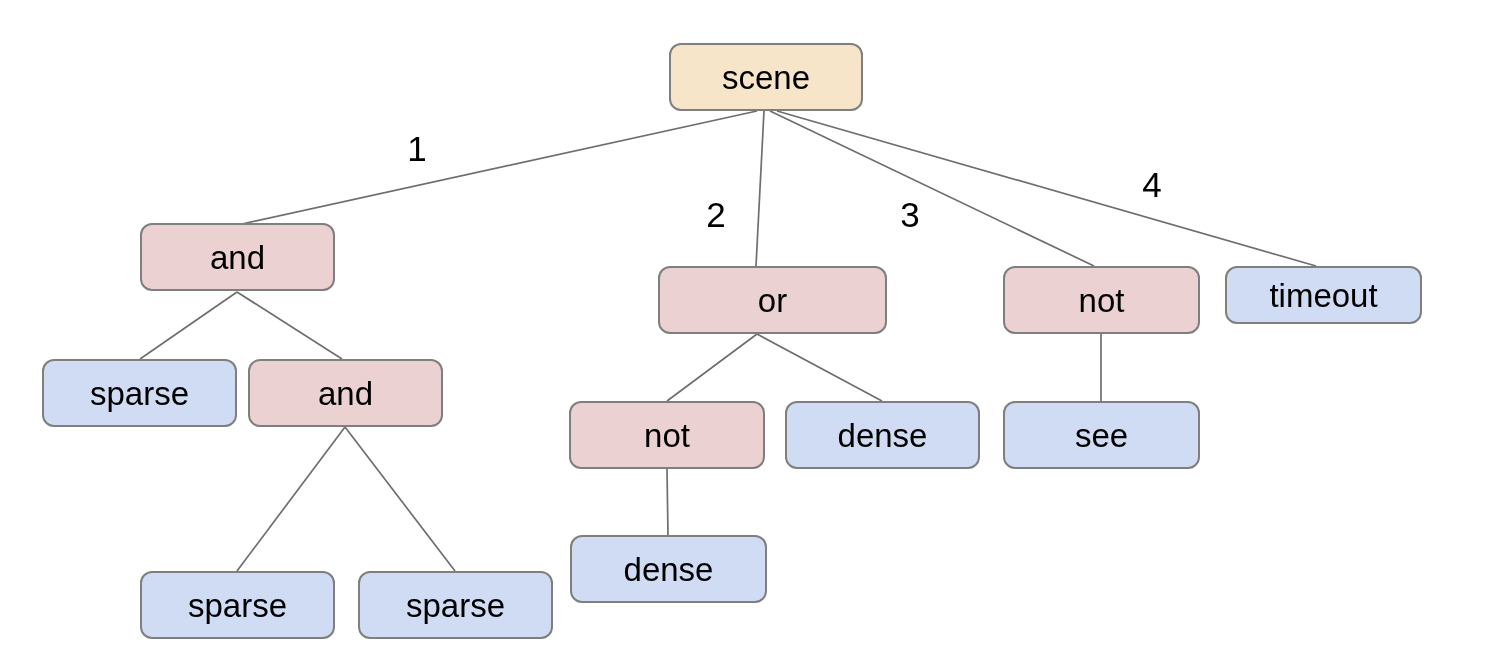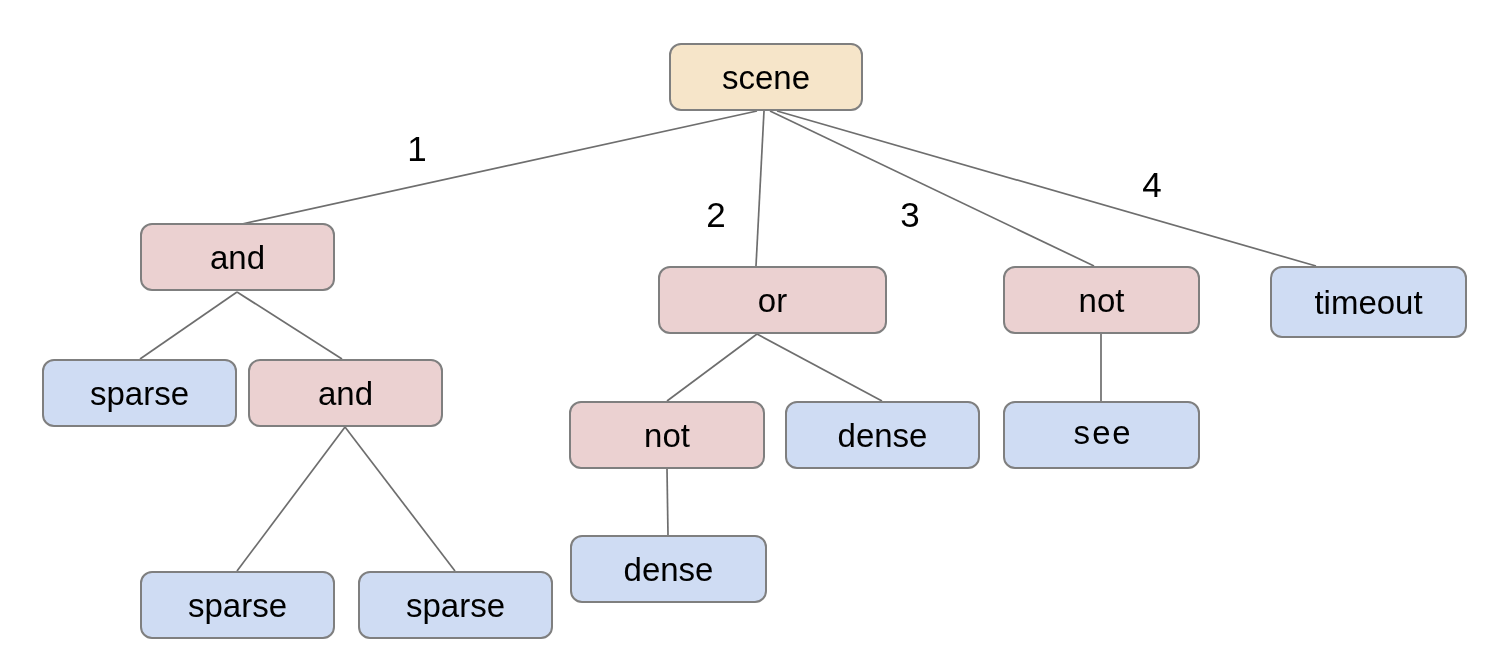--- a/index.html
+++ b/index.html
@@ -70,36 +70,36 @@
     </div>
     <div class="node operator" style="left: 140px; top: 223px; width: 195px; height: 68px;">
       <span>and</span>
     </div>
     <div class="node operator" style="left: 658px; top: 266px; width: 229px; height: 68px;">
       <span>or</span>
     </div>
     <div class="node operator" style="left: 1003px; top: 266px; width: 197px; height: 68px;">
       <span>not</span>
     </div>
-    <div class="node leaf" style="left: 1270px; top: 266px; width: 197px; height: 72px;">
+    <div class="node leaf" style="left: 1225px; top: 266px; width: 197px; height: 58px;">
       <span>timeout</span>
     </div>
     <div class="node leaf" style="left: 42px; top: 359px; width: 195px; height: 68px;">
       <span>sparse</span>
     </div>
     <div class="node operator" style="left: 248px; top: 359px; width: 195px; height: 68px;">
       <span>and</span>
     </div>
     <div class="node operator" style="left: 569px; top: 401px; width: 196px; height: 68px;">
       <span>not</span>
     </div>
     <div class="node leaf" style="left: 785px; top: 401px; width: 195px; height: 68px;">
       <span>dense</span>
     </div>
-    <div class="node leaf" style="left: 1003px; top: 401px; width: 197px; height: 68px; font-family: Liberation Mono, monospace;">
+    <div class="node leaf" style="left: 1003px; top: 401px; width: 197px; height: 68px;">
       <span>see</span>
     </div>
     <div class="node leaf" style="left: 570px; top: 535px; width: 197px; height: 68px;">
       <span>dense</span>
     </div>
     <div class="node leaf" style="left: 140px; top: 571px; width: 195px; height: 68px;">
       <span>sparse</span>
     </div>
     <div class="node leaf" style="left: 358px; top: 571px; width: 195px; height: 68px;">
       <span>sparse</span>

